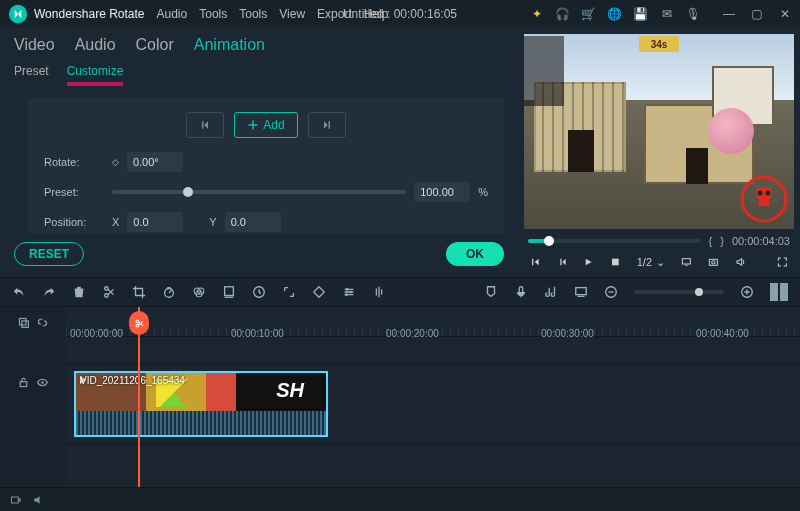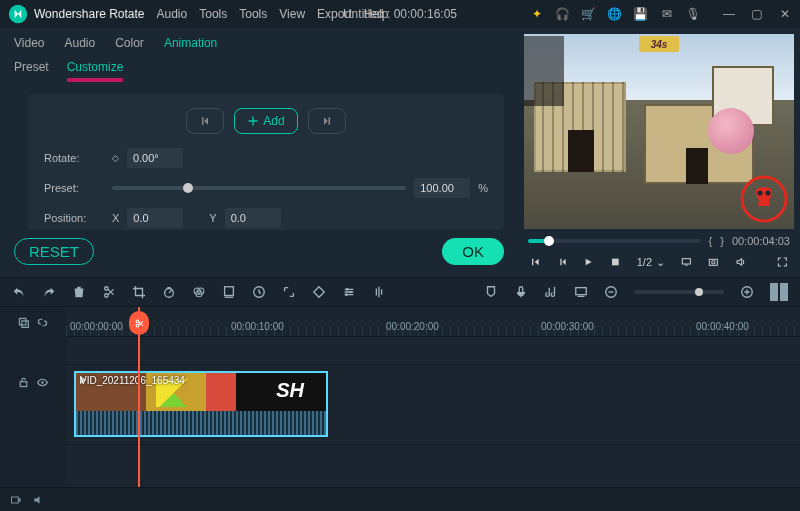--- a/index.html
+++ b/index.html
@@ -15,46 +15,46 @@
   .title-icons { margin-left:auto; display:flex; align-items:center; gap:12px; padding-right:8px; }
   .title-icons span, .title-icons svg { width:14px; height:14px; display:flex; align-items:center; justify-content:center; color:#aaa; cursor:pointer; }
   .win-ctrl { display:flex; gap:14px; margin-left:10px; }
 
   
   .main { display:flex; height:249px; }
   .left-pane { width:518px; background:#1b2833; display:flex; flex-direction:column; }
   .right-pane { width:282px; background:#1b2833; display:flex; flex-direction:column; }
 
   
-  .prop-tabs { display:flex; gap:20px; padding:8px 14px 6px 14px; font-size:12px; color:#aaa; }
+  .prop-tabs { display:flex; gap:20px; padding:8px 14px 6px 14px; font-size:16px; color:#aaa; }
   .prop-tabs span { cursor:pointer; }
   .prop-tabs .active { color:#00c7a9; }
   .sub-tabs { display:flex; gap:18px; padding:4px 14px 0 14px; font-size:12px; }
   .sub-tabs span { cursor:pointer; color:#aaa; padding-bottom:4px; }
   .sub-tabs .active { color:#00c7a9; border-bottom:4px solid #be185d; }
 
   .anim-panel { margin:12px 14px 0 28px; background:#212f3a; border-radius:4px; padding:14px 16px 10px 16px; height:136px; overflow:hidden; }
   .btn-row { display:flex; gap:10px; justify-content:center; margin-bottom:14px; }
-  .btn { height:26px; min-width:38px; border:1px solid #3c4b56; border-radius:8px; display:flex; align-items:center; justify-content:center; background:#212f3a; color:#ccc; cursor:pointer; }
+  .btn { height:26px; min-width:38px; border:1px solid #3c4b56; border-radius:3px; display:flex; align-items:center; justify-content:center; background:#212f3a; color:#ccc; cursor:pointer; }
   .btn.teal { border-color:#00c7a9; color:#00c7a9; padding:0 12px; font-size:12px; font-weight:500; }
   .ctrl-row { display:flex; align-items:center; gap:8px; font-size:11px; color:#bbb; margin-bottom:10px; }
   .ctrl-row label { width:60px; color:#bbb; }
   .val-box { background:#2b3a45; border:none; color:#ddd; font-size:11px; padding:4px 6px; width:56px; border-radius:2px; }
   .slider { -webkit-appearance:none; appearance:none; flex:1; height:4px; background:#3a4b56; border-radius:2px; outline:none; }
   .slider::-webkit-slider-thumb { -webkit-appearance:none; width:10px; height:10px; border-radius:50%; background:#ccc; cursor:pointer; }
   .slider::-moz-range-thumb { width:10px; height:10px; border-radius:50%; background:#ccc; border:none; }
 
   .panel-footer { display:flex; align-items:center; padding:8px 14px 8px 14px; gap:10px; }
-  .pill { border-radius:14px; font-size:15px; font-weight:400; padding:4px 14px; cursor:pointer; }
+  .pill { border-radius:14px; font-size:12px; font-weight:700; padding:4px 14px; cursor:pointer; }
   .pill.reset { border:1.5px solid #00c7a9; color:#00c7a9; background:transparent; }
   .pill.ok { background:#15e0b4; color:#0e2a24; border:none; padding:5px 20px; }
   .spacer { flex:1; }
 
   
-  .preview { height:214px; margin:6px 6px 0 6px; background:#000; position:relative; overflow:hidden;font-style:italic; }
+  .preview { height:214px; margin:6px 6px 0 6px; background:#000; position:relative; overflow:hidden; }
   .preview .scene { position:absolute; inset:0; }
   .sky { position:absolute; top:0; left:0; right:0; height:34%; background:linear-gradient(#b8cee2,#e2edf5); }
   .ground { position:absolute; bottom:0; left:0; right:0; height:66%; background:linear-gradient(#6d6a58,#4e4c40); }
   .bldg { position:absolute; background:#d1c5a0; box-shadow:inset 0 0 0 2px #6b5f44; }
   .wood { position:absolute; top:0; left:0; right:0; height:100%; background:repeating-linear-gradient(to right, #c3b58a 0 8px, #7c6e4f 8px 10px); opacity:.7;}
   .door { position:absolute; background:#1f1812; }
   .tree { position:absolute; width:46px; height:46px; border-radius:50%; background:radial-gradient(circle at 40% 35%, #f3b9c7, #d47a9a); }
   .hud-skull { position:absolute; right:6px; bottom:6px; width:48px; height:48px; }
   .hud-top { position:absolute; left:0; top:2px; width:40px; height:70px; background:linear-gradient(#222,#111); opacity:.6; }
   .hud-timer { position:absolute; top:2px; left:50%; transform:translateX(-50%); width:40px; height:16px; background:#e0c048; color:#523; font-size:10px; font-weight:700; display:flex; align-items:center; justify-content:center; border-radius:2px; }
@@ -75,21 +75,21 @@
   .zoom .zk { position:absolute; left:72%; top:50%; width:8px;height:8px;margin:-4px 0 0 -4px;border-radius:50%;background:#ccc;}
 
   
   .timeline { height:180px; background:#1a2530; position:relative; overflow:hidden;}
   .tl-left { position:absolute; left:0; top:0; width:66px; height:100%; background:#17222c; }
   .tl-left .cell { height:30px; display:flex; align-items:center; justify-content:center; gap:6px; color:#8aa0ad;}
   .tl-left svg{width:13px;height:13px;fill:#8aa0ad;}
   .tl-body { position:absolute; left:66px; right:0; top:0; height:100%; }
 
   .ruler { height:30px; position:relative; border-bottom:1px solid #10171e; font-size:10px; color:#8aa0ad;}
-  .ruler .major { position:absolute; top:14px; }
+  .ruler .major { position:absolute; top:21px; }
   .ruler .ticks {position:absolute; left:0; right:0; bottom:0; height:10px; background:repeating-linear-gradient(to right, #2b3946 0 1px, transparent 1px 8px);}
   .playhead { position:absolute; top:0; width:2px; height:180px; background:#ff5a3c; left:72px; z-index:5;}
   .playhead .cap { position:absolute; top:4px; left:-9px; width:20px; height:24px; border-radius:10px; background:#ff5a3c; display:flex; align-items:center; justify-content:center;}
   .playhead .cap svg{width:11px;height:11px;fill:#fff;}
 
   .track-area { position:absolute; top:30px; left:0; right:0; bottom:0; }
   .track { height:58px; position:relative; border-bottom:1px solid #111a22;}
   .clip { position:absolute; top:6px; left:8px; width:254px; height:66px; border:2px solid #5ad8ff; background:#223; overflow:hidden;}
   .clip .label { position:absolute; top:2px; left:4px; font-size:10px; color:#fff; text-shadow:0 0 3px #000; z-index:2;}
   .clip .thumb { position:absolute; top:0; left:0; right:0; height:40px; background:linear-gradient(to right,#7b4a2e 0 28%, #c8a02d 28% 52%, #d74b3c 52% 64%, #111 64% 100%); }

